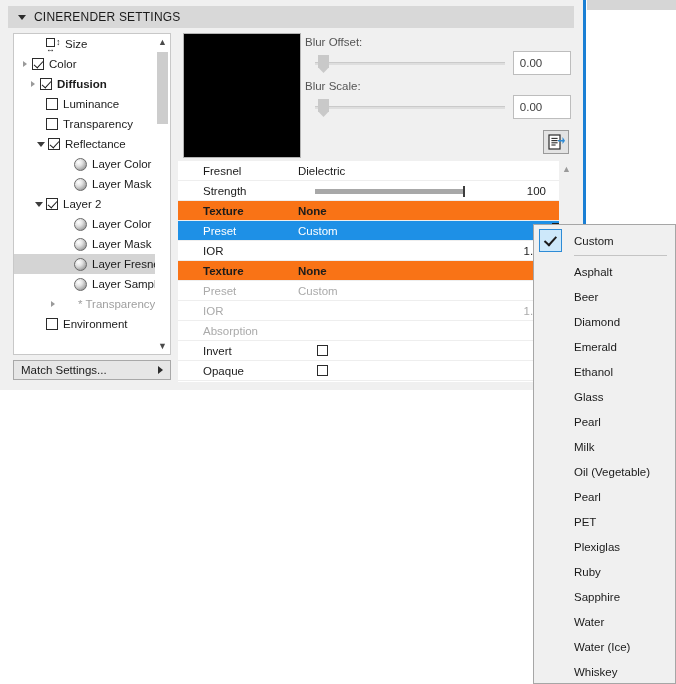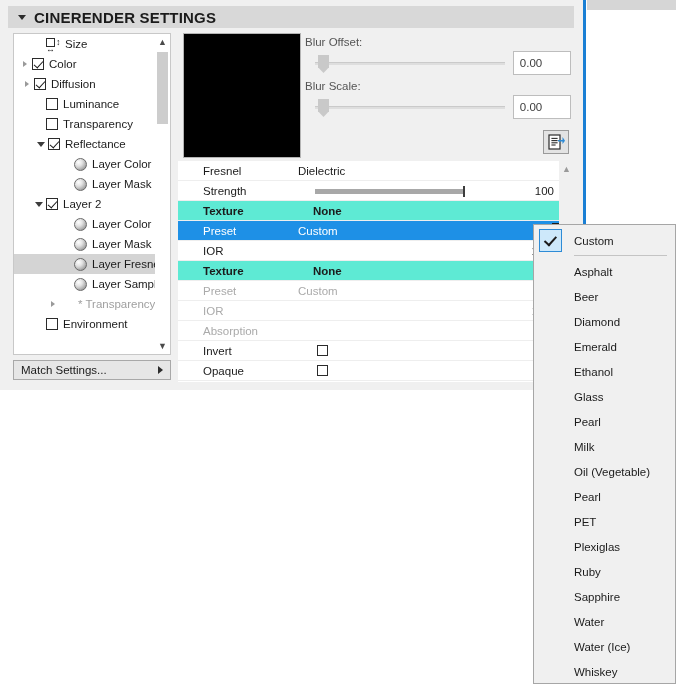--- a/index.html
+++ b/index.html
@@ -48,21 +48,21 @@
     padding-left: 10px;
   }
   .tri-down {
     width: 0; height: 0;
     border-left: 4.5px solid transparent;
     border-right: 4.5px solid transparent;
     border-top: 5px solid #2b2b2b;
     margin-right: 8px;
   }
   .titlebar-text {
-    font-size: 15px; font-weight: bold; color: #1b1b1b;
+    font-size: 12px; font-weight: normal; color: #1b1b1b;
     letter-spacing: 0.2px;
   }
 
   
   .tree-panel {
     position: absolute; left: 13px; top: 33px; width: 158px; height: 322px;
     background: #ffffff;
     border: 1px solid #c8c8c8;
     overflow: hidden;
   }
@@ -196,27 +196,27 @@
   .prop-table {
     position: absolute; left: 178px; top: 161px; width: 396px; height: 221px;
     background: #ffffff; overflow: hidden;
   }
   .prow {
     position: relative;
     height: 20px; display: flex; align-items: center;
     font-size: 11.5px; color: #1b1b1b;
     border-bottom: 1px solid #eeeeee;
   }
-  .prow.alt { background: #5eead4; font-weight: bold; gap: 15px; }
+  .prow.alt { background: #f97316; font-weight: bold; }
   .prow.sel { background: #1e90e6; color: #ffffff; }
   .prow.dim { color: #aaaaaa; }
   .p-name { width: 120px; padding-left: 25px; }
   .p-val { flex: 1; }
   .p-right {
-    position: absolute; right: 20px; top: 0; height: 20px;
+    position: absolute; right: 28px; top: 0; height: 20px;
     display: flex; align-items: center;
   }
   .str-track {
     position: absolute; left: 137px; top: 8px; width: 150px; height: 5px;
     background: #a8a8a8;
   }
   .str-tick {
     position: absolute; left: 285px; top: 5px; width: 2px; height: 11px;
     background: #3c3c3c;
   }
@@ -303,21 +303,21 @@
             </span>
             <span class="tree-label">Size</span>
           </div>
           <div class="tree-row" style="padding-left: 4px;">
             <span class="chev">
               <i class="chev-right"></i>
             </span>
             <span class="cbx on"></span>
             <span class="tree-label">Color</span>
           </div>
-          <div class="tree-row" style="padding-left: 6px;">
+          <div class="tree-row" style="padding-left: 12px; font-weight: bold;">
             <span class="chev">
               <i class="chev-right"></i>
             </span>
             <span class="cbx on"></span>
             <span class="tree-label">Diffusion</span>
           </div>
           <div class="tree-row" style="padding-left: 18px;">
             <span class="chev"></span>
             <span class="cbx"></span>
             <span class="tree-label">Luminance</span>

